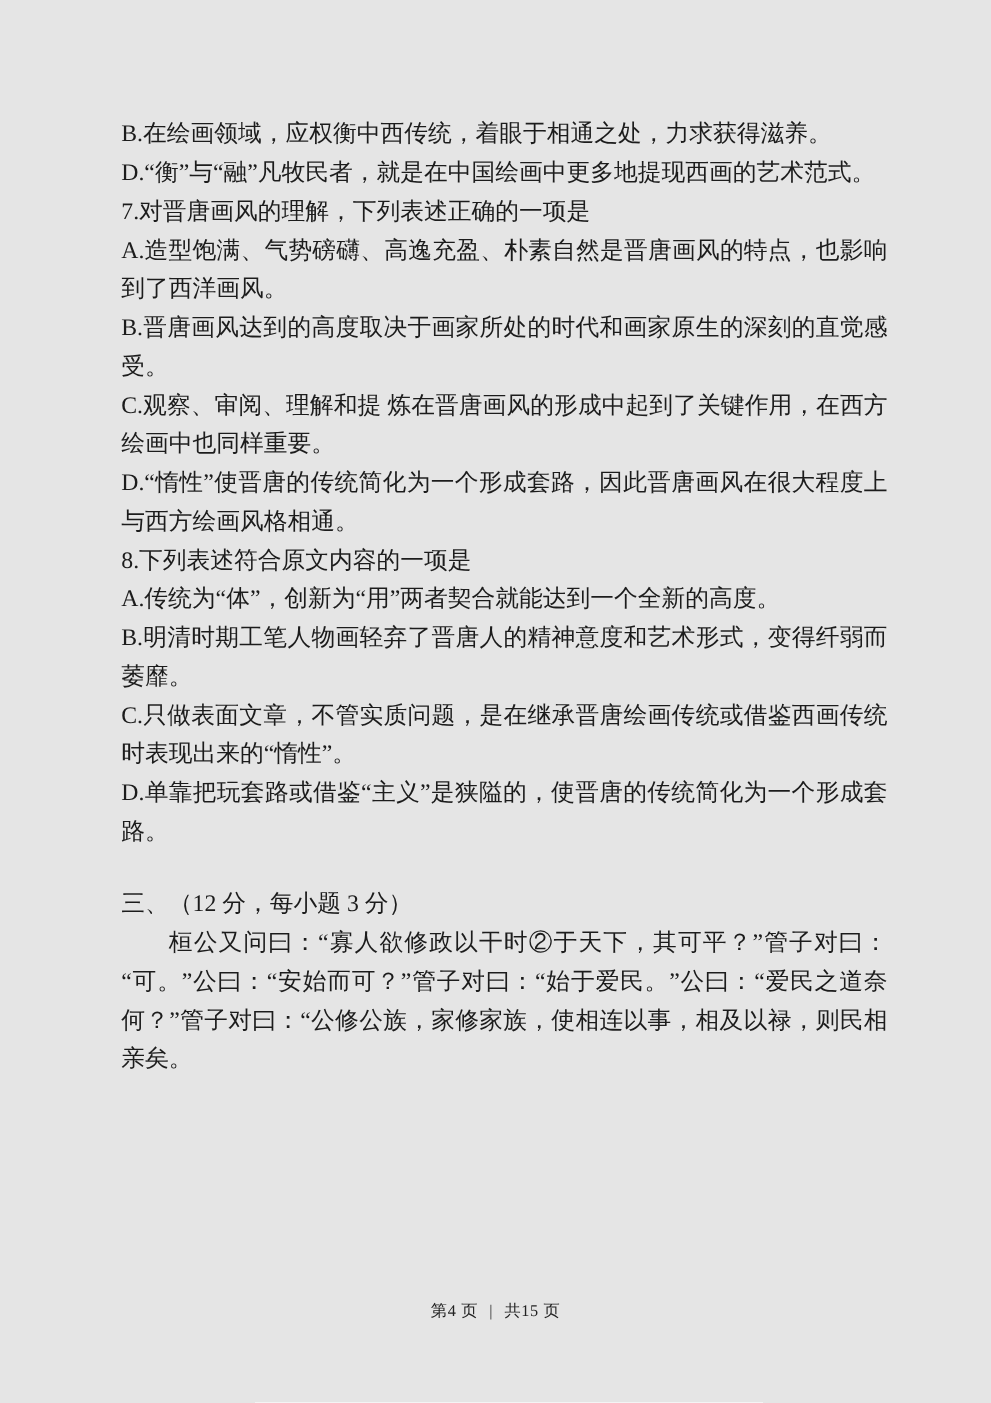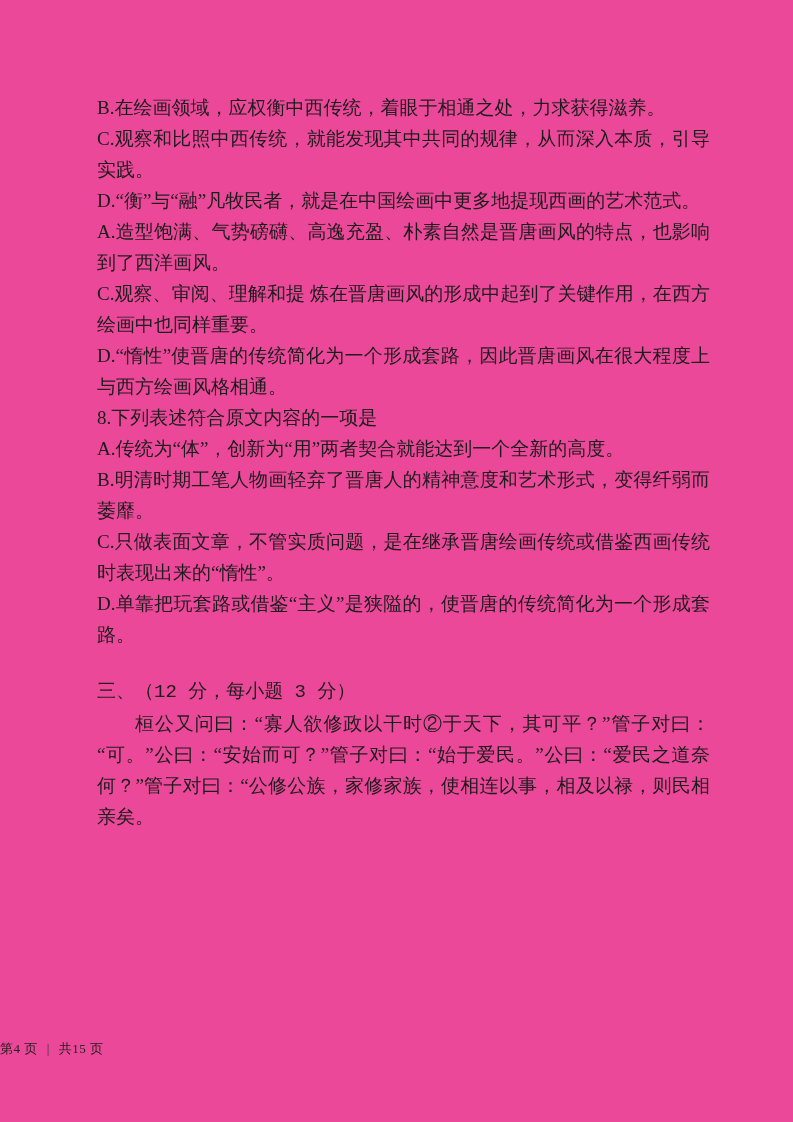--- a/index.html
+++ b/index.html
@@ -10,65 +10,65 @@
   body {
     width: 793px;
     height: 1122px;
     position: relative;
     font-family: "Liberation Serif", "DejaVu Serif", serif;
     color: #1c1c1c;
   }
   .sheet {
     position: absolute;
     inset: 0;
-    background: #ec4899;
+    background: #e5e5e5;
     overflow: hidden;
   }
   .content {
     padding: 92px 83px 0 97px;
     font-size: 19px;
     line-height: 31px;
   }
   .content p {
     margin: 0;
     text-align: justify;
   }
   .section-heading {
     margin-top: 27px !important;
-    font-family: Liberation Mono, monospace;
   }
   .passage {
     text-indent: 2em;
   }
   .page-footer {
     position: absolute;
     left: 0;
     right: 0;
     bottom: 64px;
-    text-align: left;
+    text-align: center;
     font-size: 13px;
     color: #222222;
     letter-spacing: 0.5px;
   }
   .page-footer .sep {
     display: inline-block;
     margin: 0 9px;
     color: #333333;
   }
 </style>
 </head>
 <body>
 
 <div class="sheet">
   <main class="content">
     <p>B.在绘画领域，应权衡中西传统，着眼于相通之处，力求获得滋养。</p>
-    <p>C.观察和比照中西传统，就能发现其中共同的规律，从而深入本质，引导实践。</p>
     <p>D.“衡”与“融”凡牧民者，就是在中国绘画中更多地提现西画的艺术范式。</p>
 
+    <p>7.对晋唐画风的理解，下列表述正确的一项是</p>
     <p>A.造型饱满、气势磅礴、高逸充盈、朴素自然是晋唐画风的特点，也影响到了西洋画风。</p>
+    <p>B.晋唐画风达到的高度取决于画家所处的时代和画家原生的深刻的直觉感受。</p>
     <p>C.观察、审阅、理解和提 炼在晋唐画风的形成中起到了关键作用，在西方绘画中也同样重要。</p>
     <p>D.“惰性”使晋唐的传统简化为一个形成套路，因此晋唐画风在很大程度上与西方绘画风格相通。</p>
 
     <p>8.下列表述符合原文内容的一项是</p>
     <p>A.传统为“体”，创新为“用”两者契合就能达到一个全新的高度。</p>
     <p>B.明清时期工笔人物画轻弃了晋唐人的精神意度和艺术形式，变得纤弱而萎靡。</p>
     <p>C.只做表面文章，不管实质问题，是在继承晋唐绘画传统或借鉴西画传统时表现出来的“惰性”。</p>
     <p>D.单靠把玩套路或借鉴“主义”是狭隘的，使晋唐的传统简化为一个形成套路。</p>
 
     <p class="section-heading">三、（12 分，每小题 3 分）</p>

